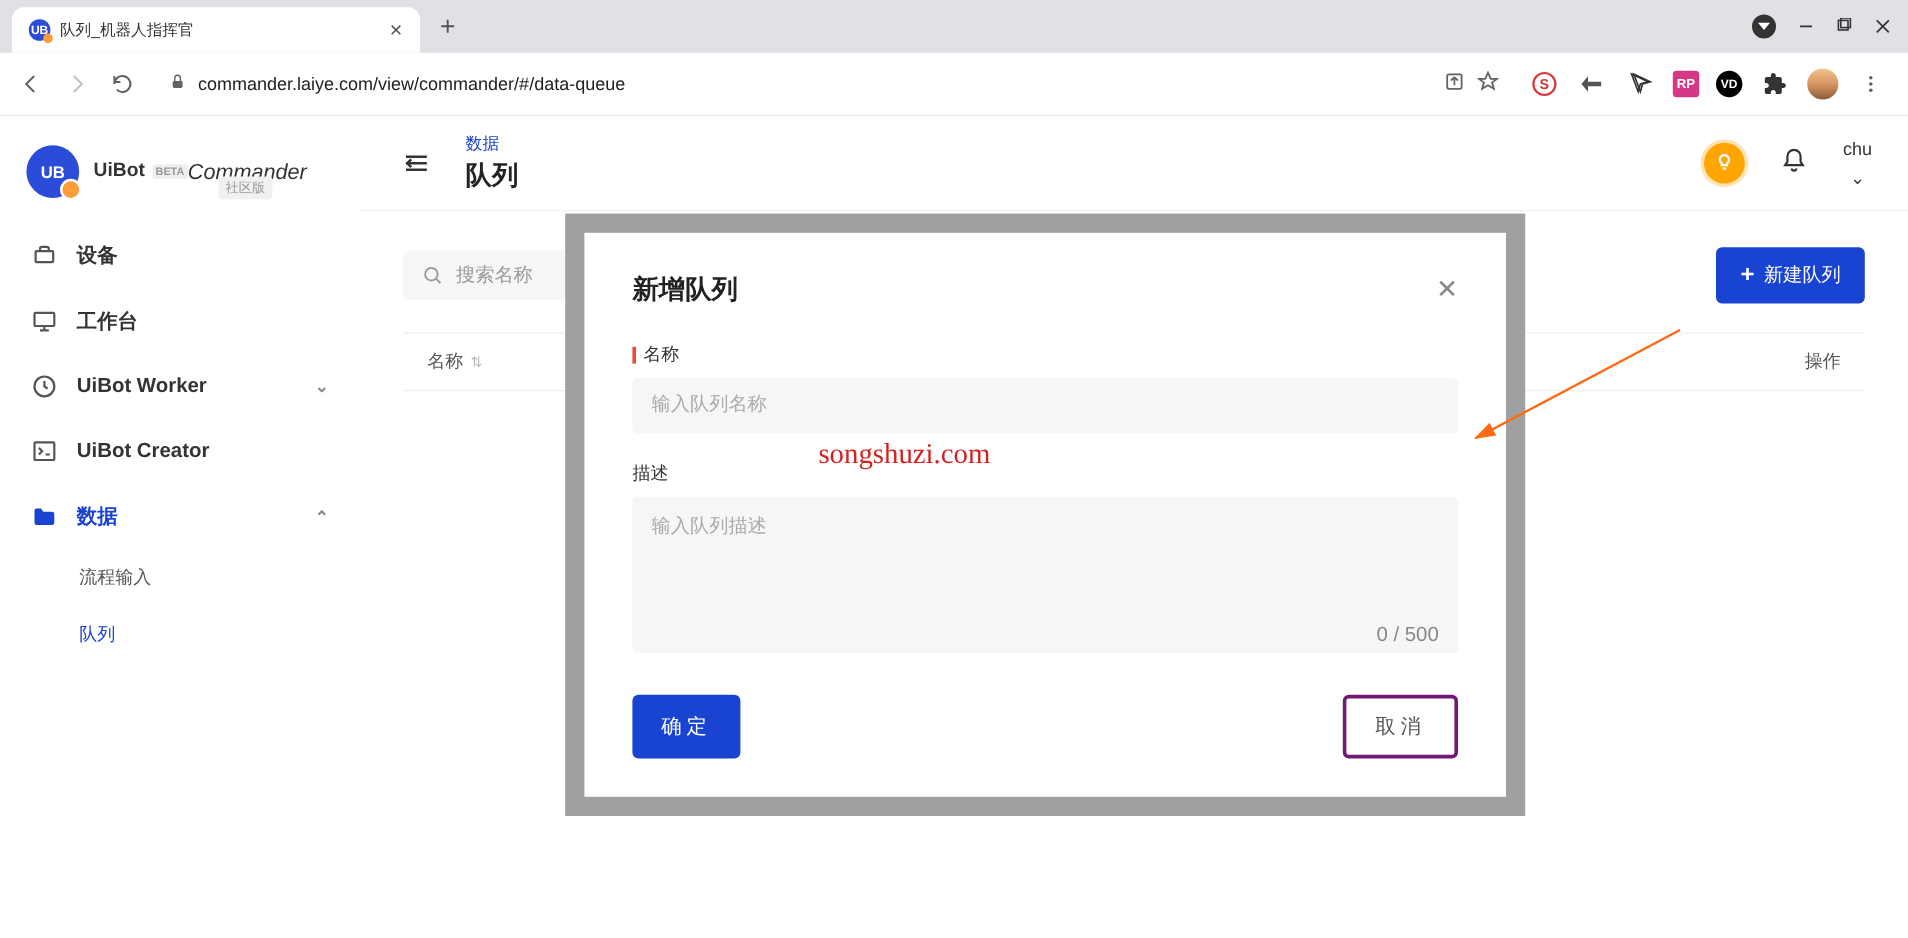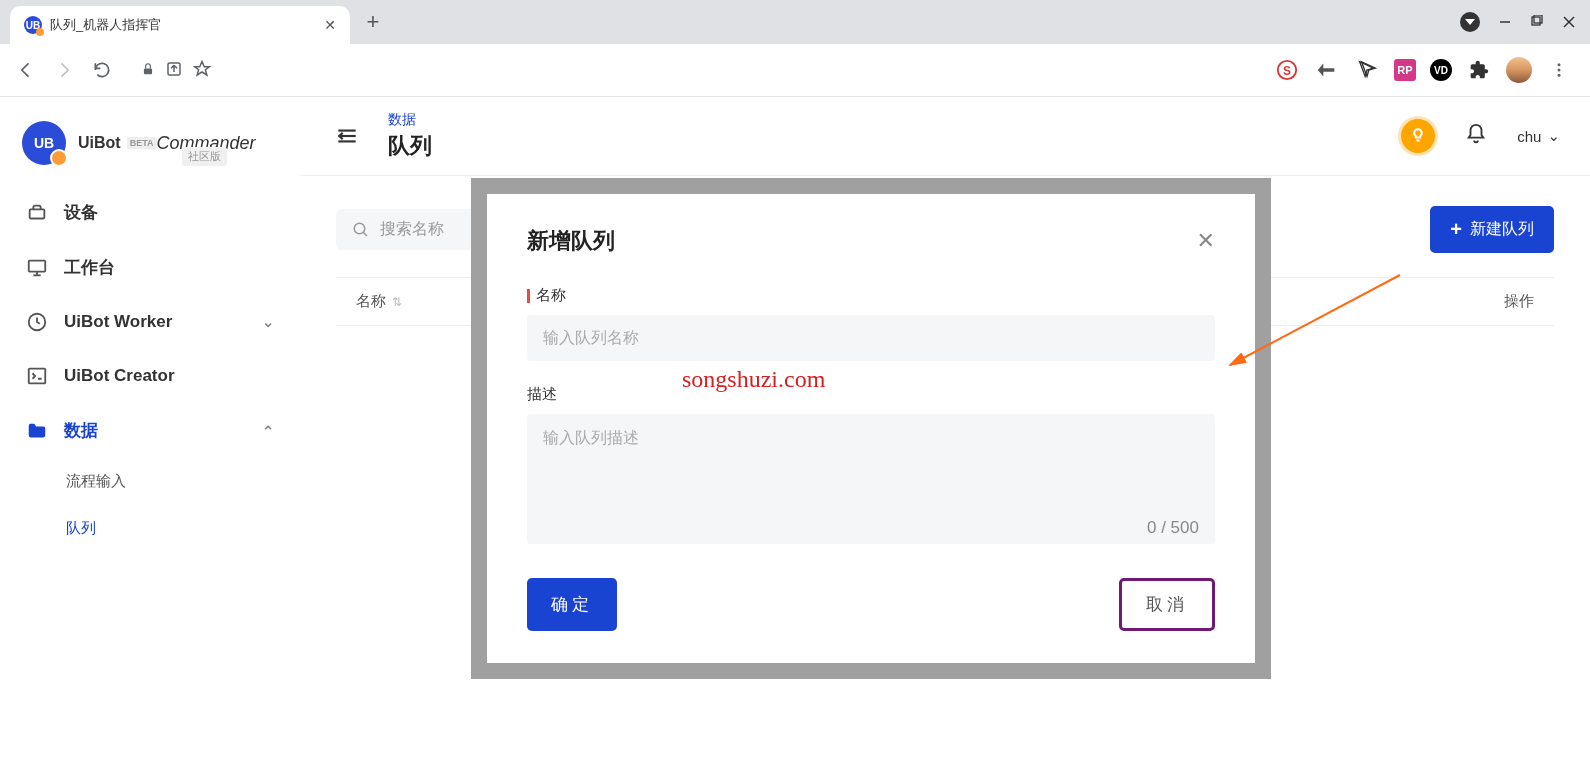--- a/index.html
+++ b/index.html
@@ -52,21 +52,21 @@
     
     .main { flex: 1; background: #fff; display: flex; flex-direction: column; }
     .topbar { display: flex; align-items: center; padding: 14px 30px; border-bottom: 1px solid #f0f0f0; }
     .hamburger { width: 34px; height: 34px; display: flex; align-items: center; justify-content: center; color: #333; cursor: pointer; margin-right: 24px; }
     .breadcrumb { display: flex; flex-direction: column; gap: 2px; }
     .breadcrumb .bc1 { font-size: 14px; color: #1943d1; }
     .breadcrumb .bc2 { font-size: 22px; font-weight: bold; color: #222; }
     .topbar-right { margin-left: auto; display: flex; align-items: center; gap: 30px; }
     .help-circle { width: 34px; height: 34px; border-radius: 50%; background: #ffa500; display: flex; align-items: center; justify-content: center; cursor: pointer; box-shadow: 0 0 0 3px #ffe3b3; }
     .bell-icon { color: #333; cursor: pointer; }
-    .user-menu { display: flex; align-items: center; gap: 6px; font-size: 15px; color: #333; cursor: pointer; }
+    .user-menu { display: flex; align-items: center; gap: 6px; font-size: 15px; color: #333; cursor: pointer; flex-direction: column; }
     
     .content { padding: 30px 36px; position: relative; }
     .toolbar { display: flex; align-items: center; justify-content: space-between; margin-bottom: 24px; }
     .search-box { display: flex; align-items: center; background: #f5f6f8; border-radius: 6px; padding: 10px 16px; width: 290px; gap: 10px; color: #999; font-size: 16px; }
     .primary-btn { background: #1943d1; color: #fff; border: none; border-radius: 5px; padding: 12px 20px; font-size: 16px; font-weight: 500; cursor: pointer; display: flex; align-items: center; gap: 8px; }
     .table-header { display: flex; padding: 14px 20px; border-top: 1px solid #eee; border-bottom: 1px solid #eee; color: #555; font-size: 15px; }
     .th-name { display: flex; align-items: center; gap: 6px; }
     .th-op { margin-left: auto; }
     .sort-icon { color: #bbb; font-size: 12px; }
     
@@ -140,20 +140,21 @@
     <div class="nav-btn">
         <svg viewBox="0 0 24 24">
           <path d="M4 12a8 8 0 1 1 2.3 5.6M4 4v6h6" fill="none" stroke="#5f6368" stroke-width="2"></path>
         </svg>
       </div>
     <div class="addr-bar">
       <span class="lock-icon"><svg width="14" height="14" viewBox="0 0 24 24">
             <rect x="5" y="11" width="14" height="10" rx="2" fill="#5f6368"></rect>
             <path d="M8 11V7a4 4 0 0 1 8 0v4" fill="none" stroke="#5f6368" stroke-width="2"></path>
           </svg></span>
+      <span class="addr-text">commander.laiye.com/view/commander/#/data-queue</span>
       <span><svg width="18" height="18" viewBox="0 0 24 24" fill="none" stroke="#5f6368" stroke-width="2">
             <rect x="4" y="4" width="16" height="16" rx="2"></rect>
             <path d="M12 7l4 4m-4-4l-4 4m4-4v9"></path>
           </svg></span>
       <span><svg width="18" height="18" viewBox="0 0 24 24" fill="none" stroke="#5f6368" stroke-width="2">
             <path d="M12 2l3 7h7l-5.5 4 2 7L12 16l-6.5 4 2-7L2 9h7z"></path>
           </svg></span>
     </div>
     <div class="ext-icons">
       <div class="ext-icon">

